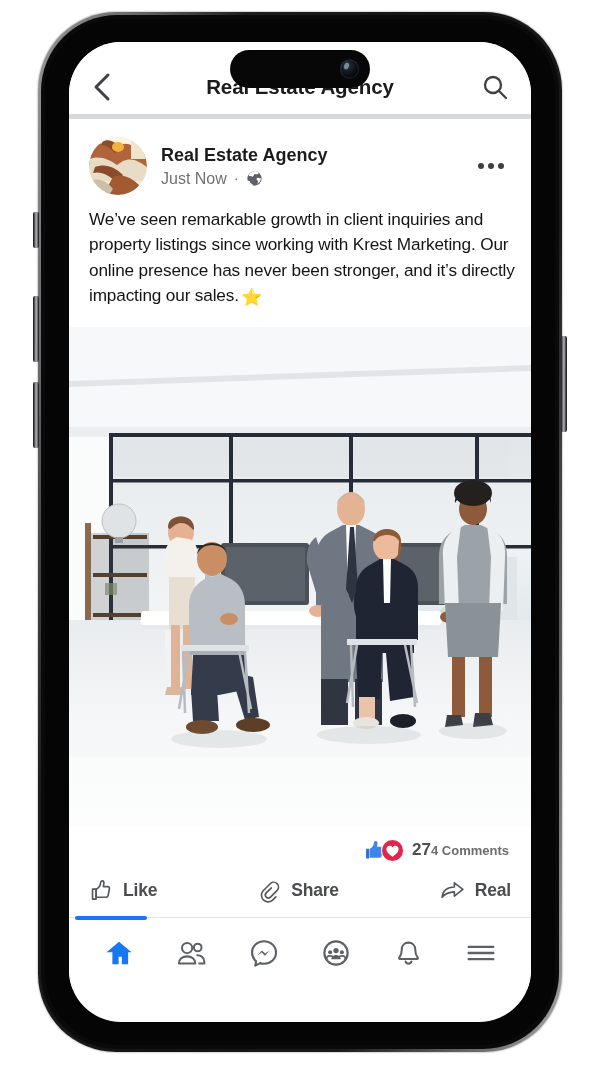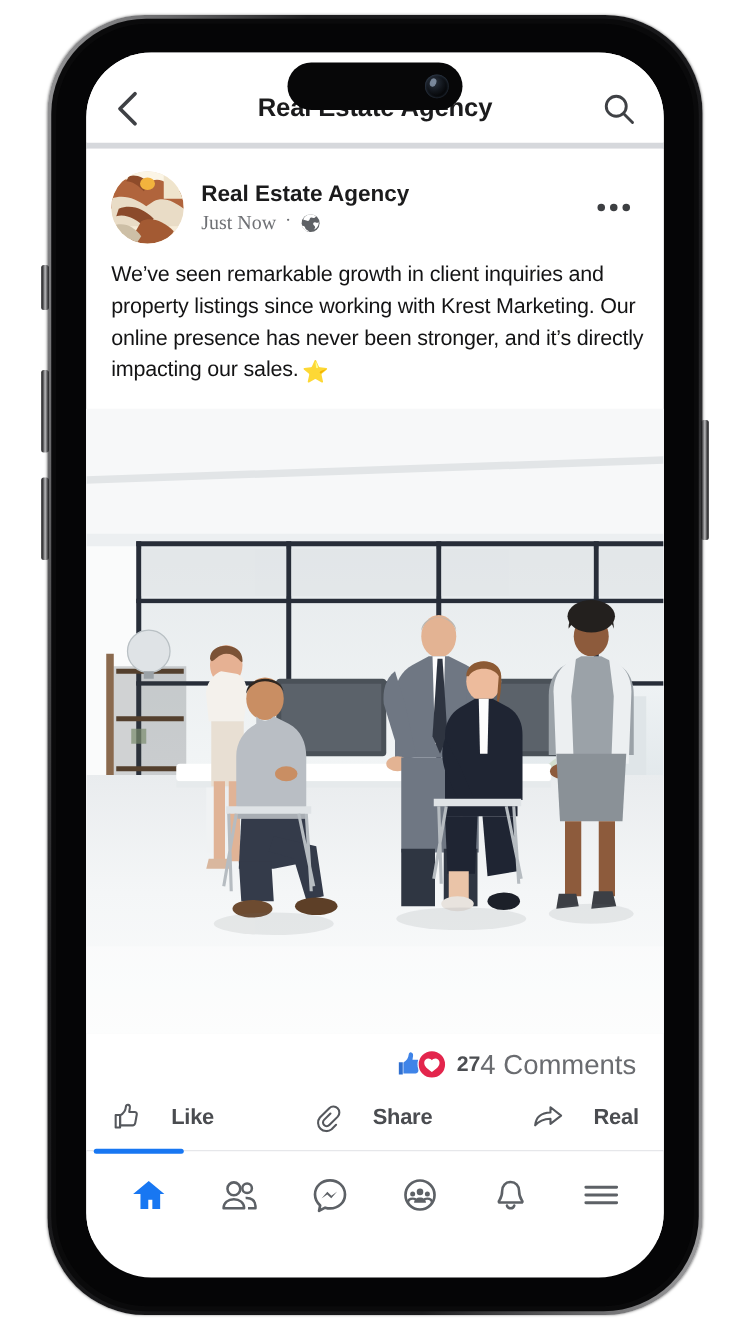--- a/index.html
+++ b/index.html
@@ -105,21 +105,21 @@
   }
   .avatar {
     width: 58px; height: 58px; border-radius: 50%;
     overflow:hidden; flex: 0 0 58px;
     background: #f3e6d2;
     position: relative;
   }
   .avatar svg { display:block; width:100%; height:100%; }
   .post-meta { flex:1; margin-left: 14px; min-width: 0; }
   .post-name { font-size: 18px; font-weight: 700; color:#1b1b1c; line-height: 1.25; }
-  .post-sub { display:flex; gap:7px; margin-top: 3px; font-family: Liberation Serif, serif; }
+  .post-sub { display:flex; gap:7px; margin-top: 3px; }
   .post-time { font-size: 16px; color:#6f7175; }
   .dot-sep { color:#6f7175; font-size: 15px; line-height: 1; }
   .globe { display:flex; align-items:center; }
   .post-more { width: 40px; display:flex; align-items:center; justify-content:center; cursor:pointer; gap:3.5px; }
   .post-more i { width:6.5px; height:6.5px; border-radius:50%; background:#3d3f42; display:block; }
 
   .post-text {
     padding: 2px 4px 16px 20px;
     font-size: 17.2px; line-height: 1.48; color: #141415;
     letter-spacing: -0.15px;
@@ -139,28 +139,28 @@
   .engage {
     display:flex; align-items:center; justify-content:flex-end;
     padding: 12px 22px 10px 22px;
     background:#fff;
   }
   .reacts { display:flex; align-items:center; }
   .react-badge { width: 23px; height: 23px; border-radius:50%; display:flex; align-items:center; justify-content:center; }
   .react-like { background:#fff; }
   .react-love { background:#fff; margin-left:-5px; z-index:2; }
   .react-count { font-size: 17px; font-weight:700; color:#4c4e52; margin-left: 8px; }
-  .comment-count { font-size: 22px; font-weight:400; color:#6a6c70; }
+  .comment-count { font-size: 13px; font-weight:700; color:#6a6c70; }
 
   .actions {
     display:flex; align-items:center; justify-content:space-between;
     padding: 6px 20px 14px 20px;
     background:#fff;
   }
-  .action { display:flex; align-items:center; gap:23px; cursor:pointer; }
+  .action { display:flex; align-items:center; gap:9px; cursor:pointer; }
   .action span { font-size: 17.5px; font-weight:700; color:#4a4c50; letter-spacing:-0.2px; }
 
   
   .navbar {
     position: relative;
     border-top: 1.5px solid #e6e7ea;
     height: 72px;
     display:flex; align-items:center; justify-content:space-around;
     padding: 0 14px;
     background:#fff;

